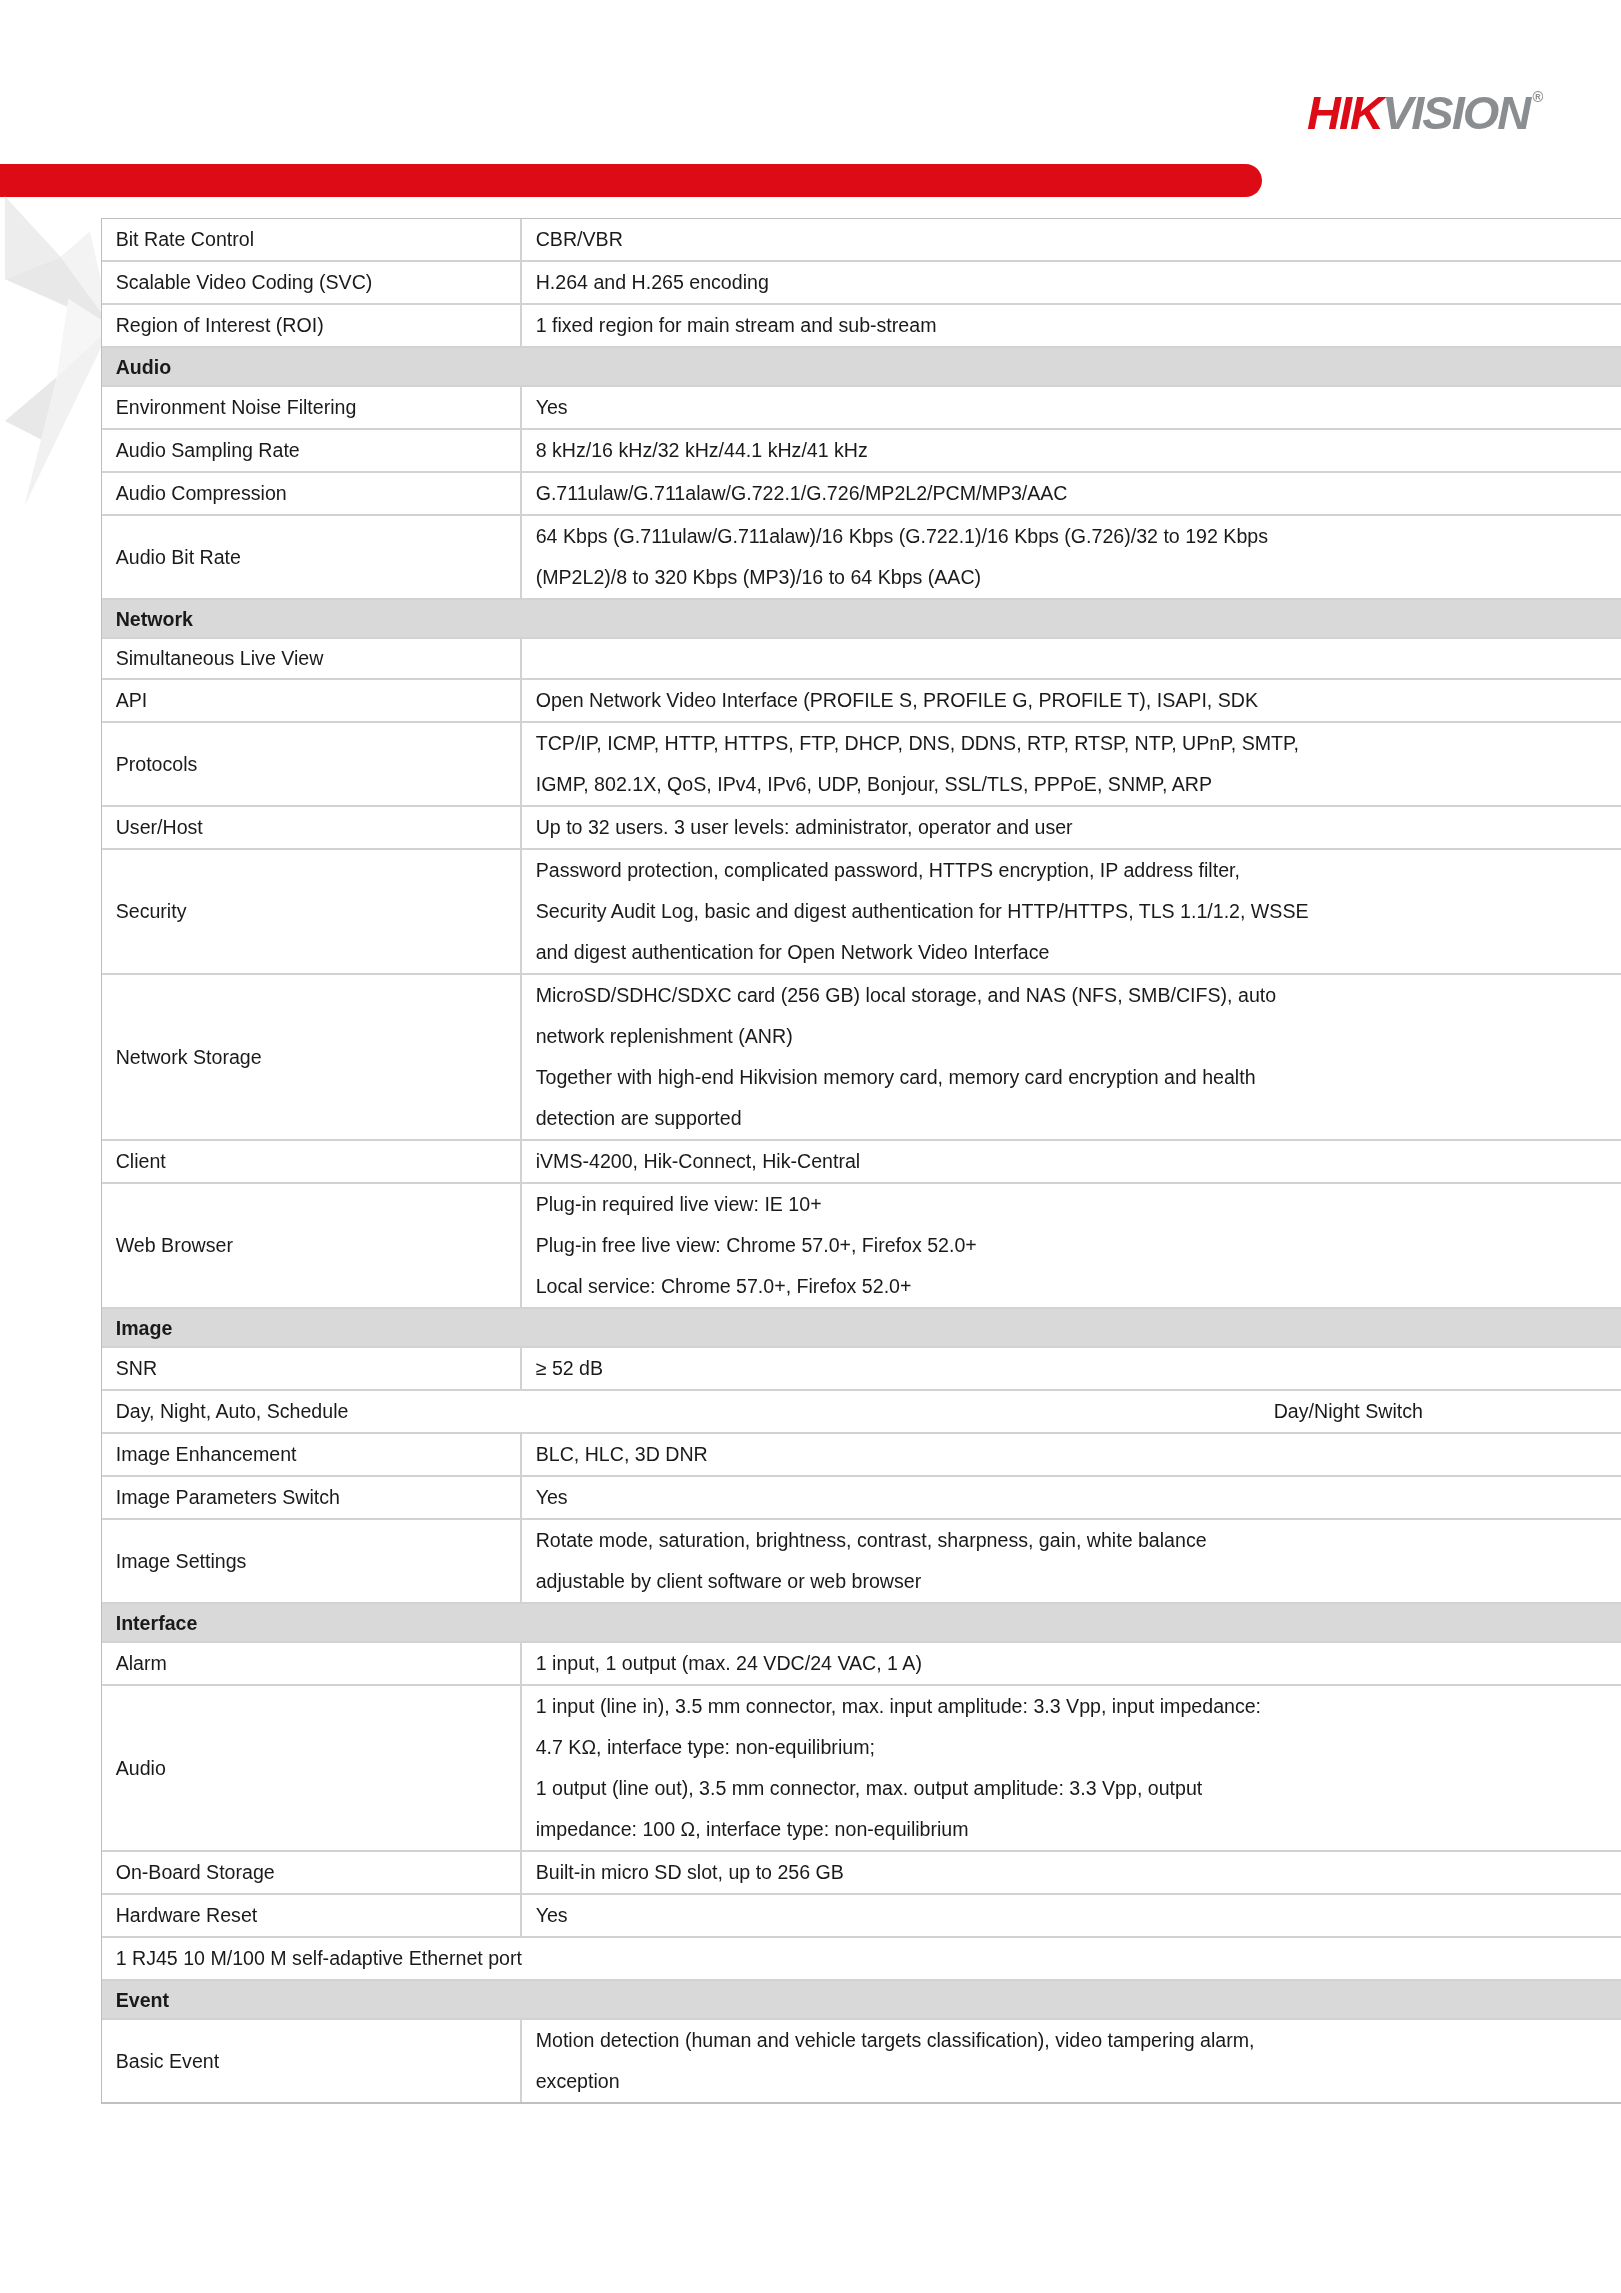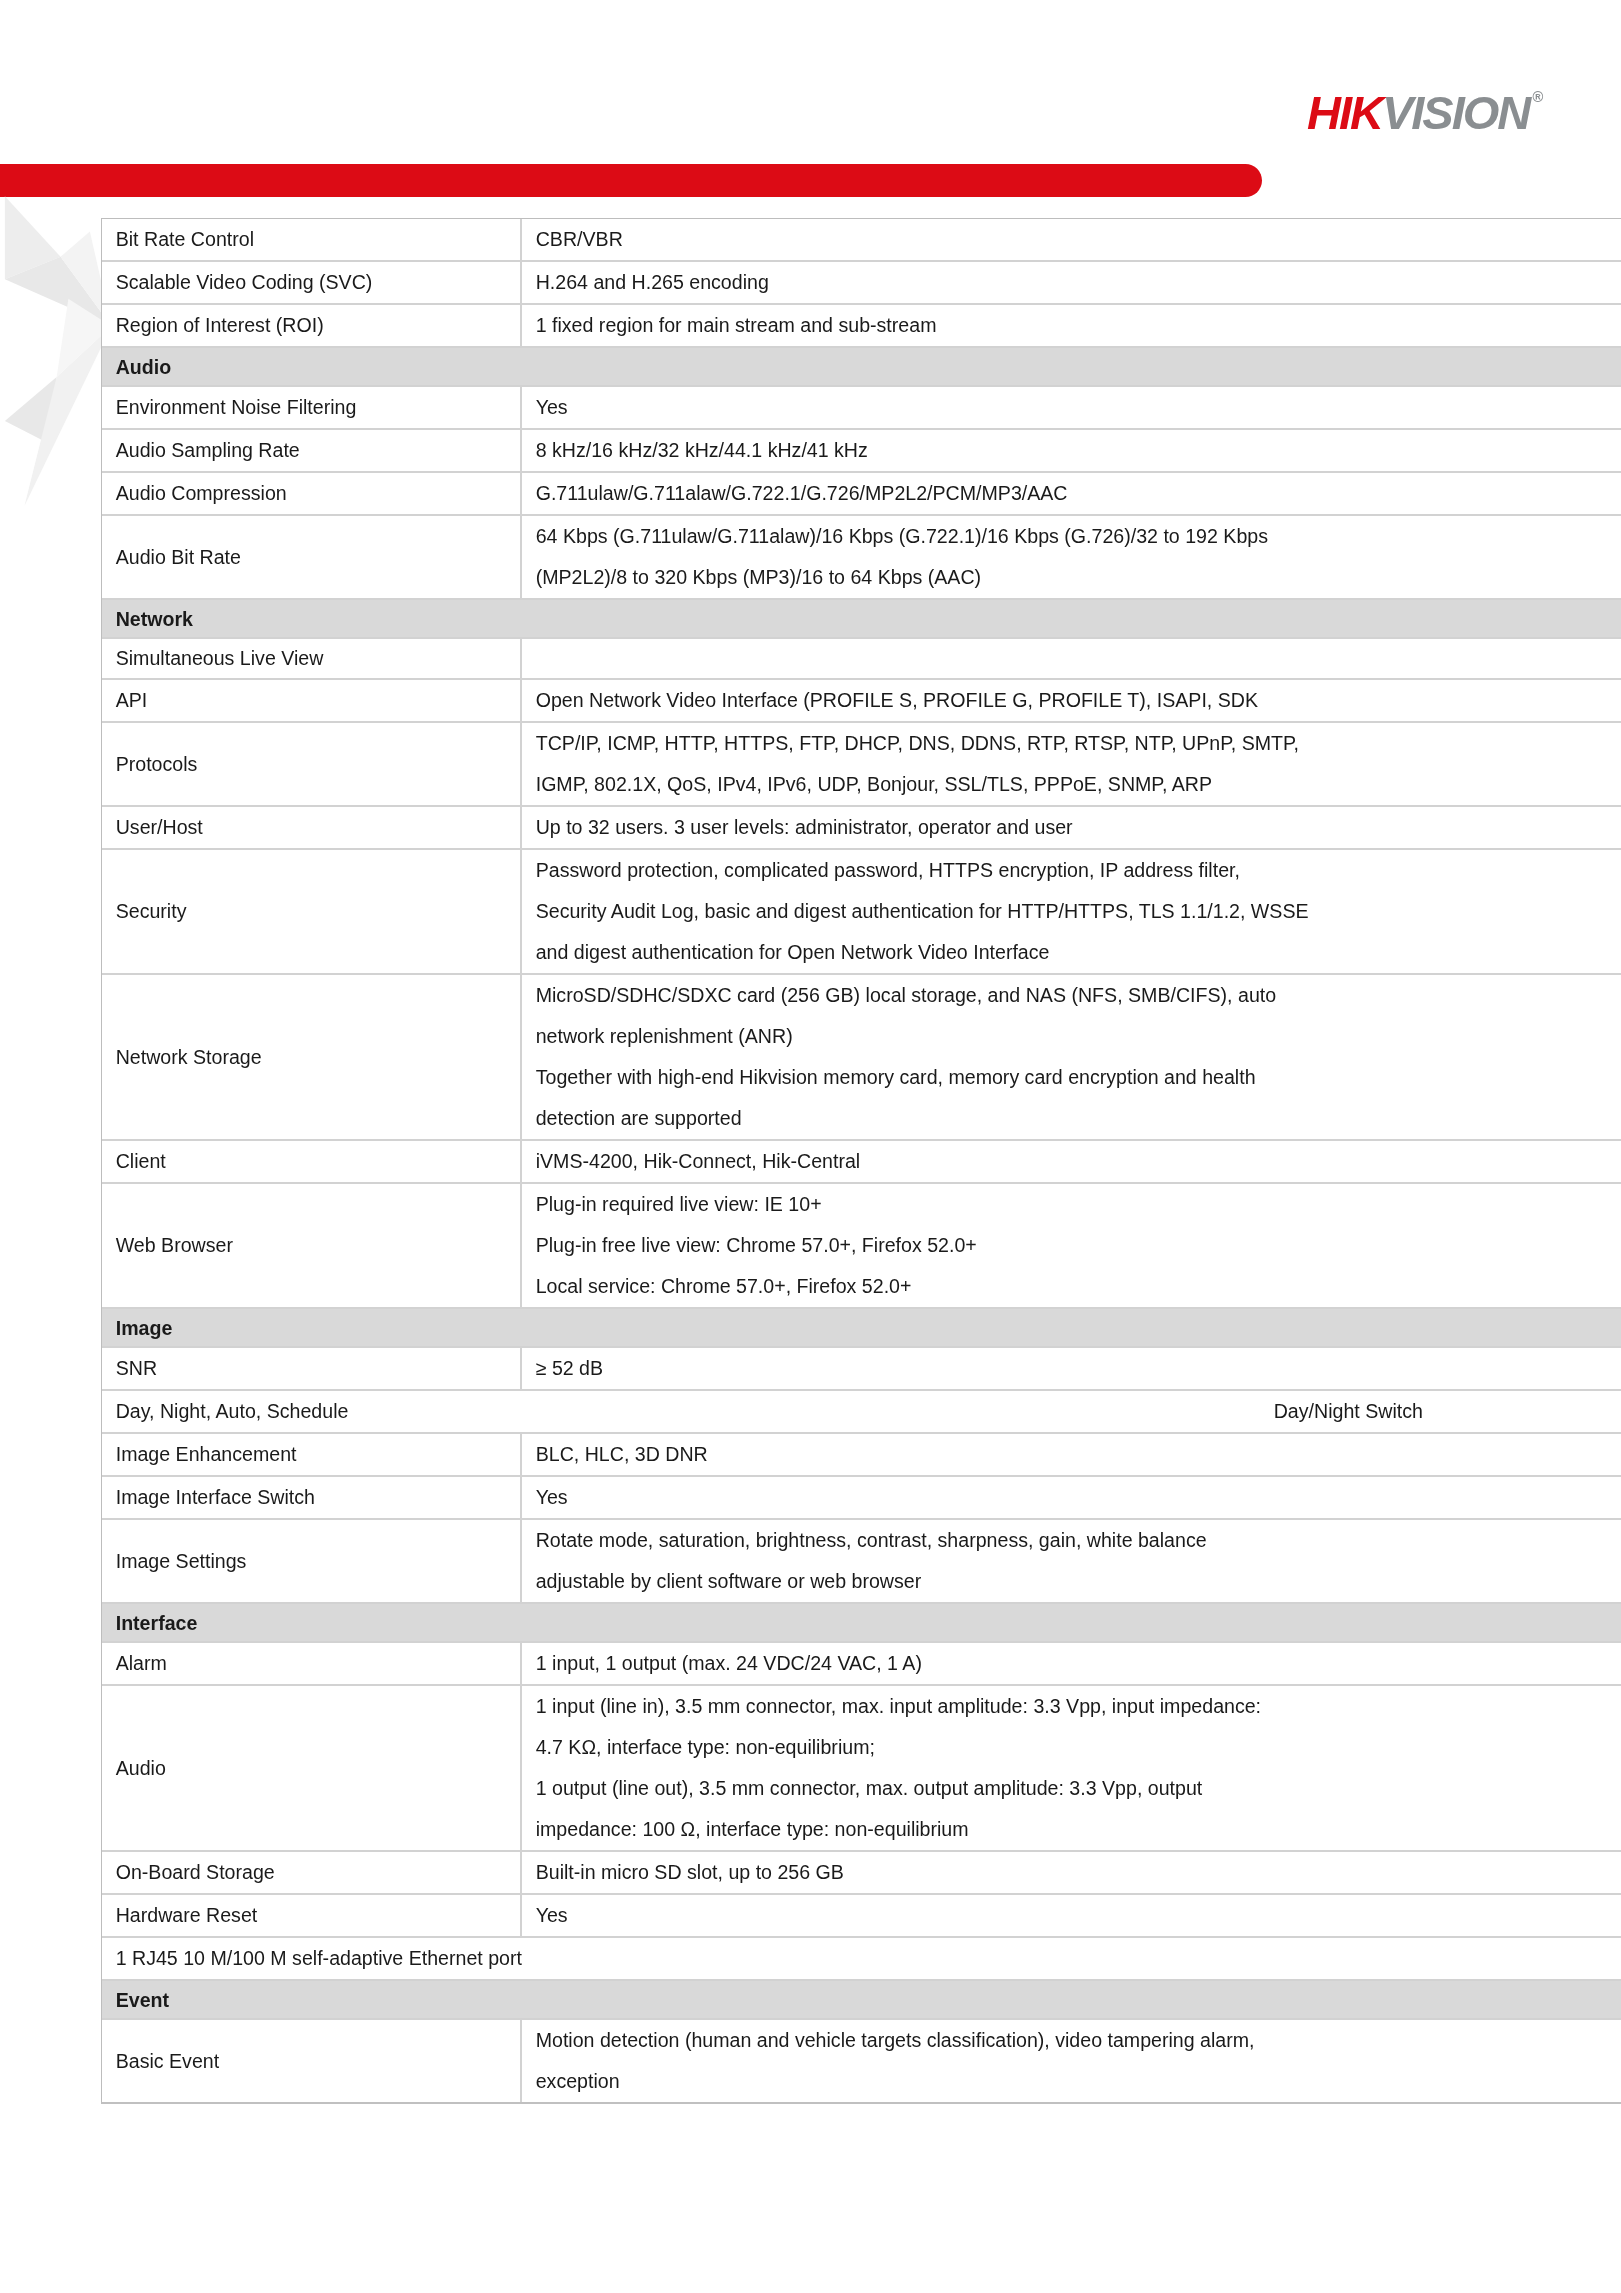--- a/index.html
+++ b/index.html
@@ -185,21 +185,21 @@
       </div>
       <div class="cell label">Day/Night Switch</div>
     </div>
     <div class="spec-row">
       <div class="cell label">Image Enhancement</div>
       <div class="cell value">
         <div class="line">BLC, HLC, 3D DNR</div>
       </div>
     </div>
     <div class="spec-row">
-      <div class="cell label">Image Interface Switch</div>
+      <div class="cell label">Image Parameters Switch</div>
       <div class="cell value">
         <div class="line">Yes</div>
       </div>
     </div>
     <div class="spec-row">
       <div class="cell label">Image Settings</div>
       <div class="cell value">
         <div class="line">Rotate mode, saturation, brightness, contrast, sharpness, gain, white balance</div>
         <div class="line">adjustable by client software or web browser</div>
       </div>

